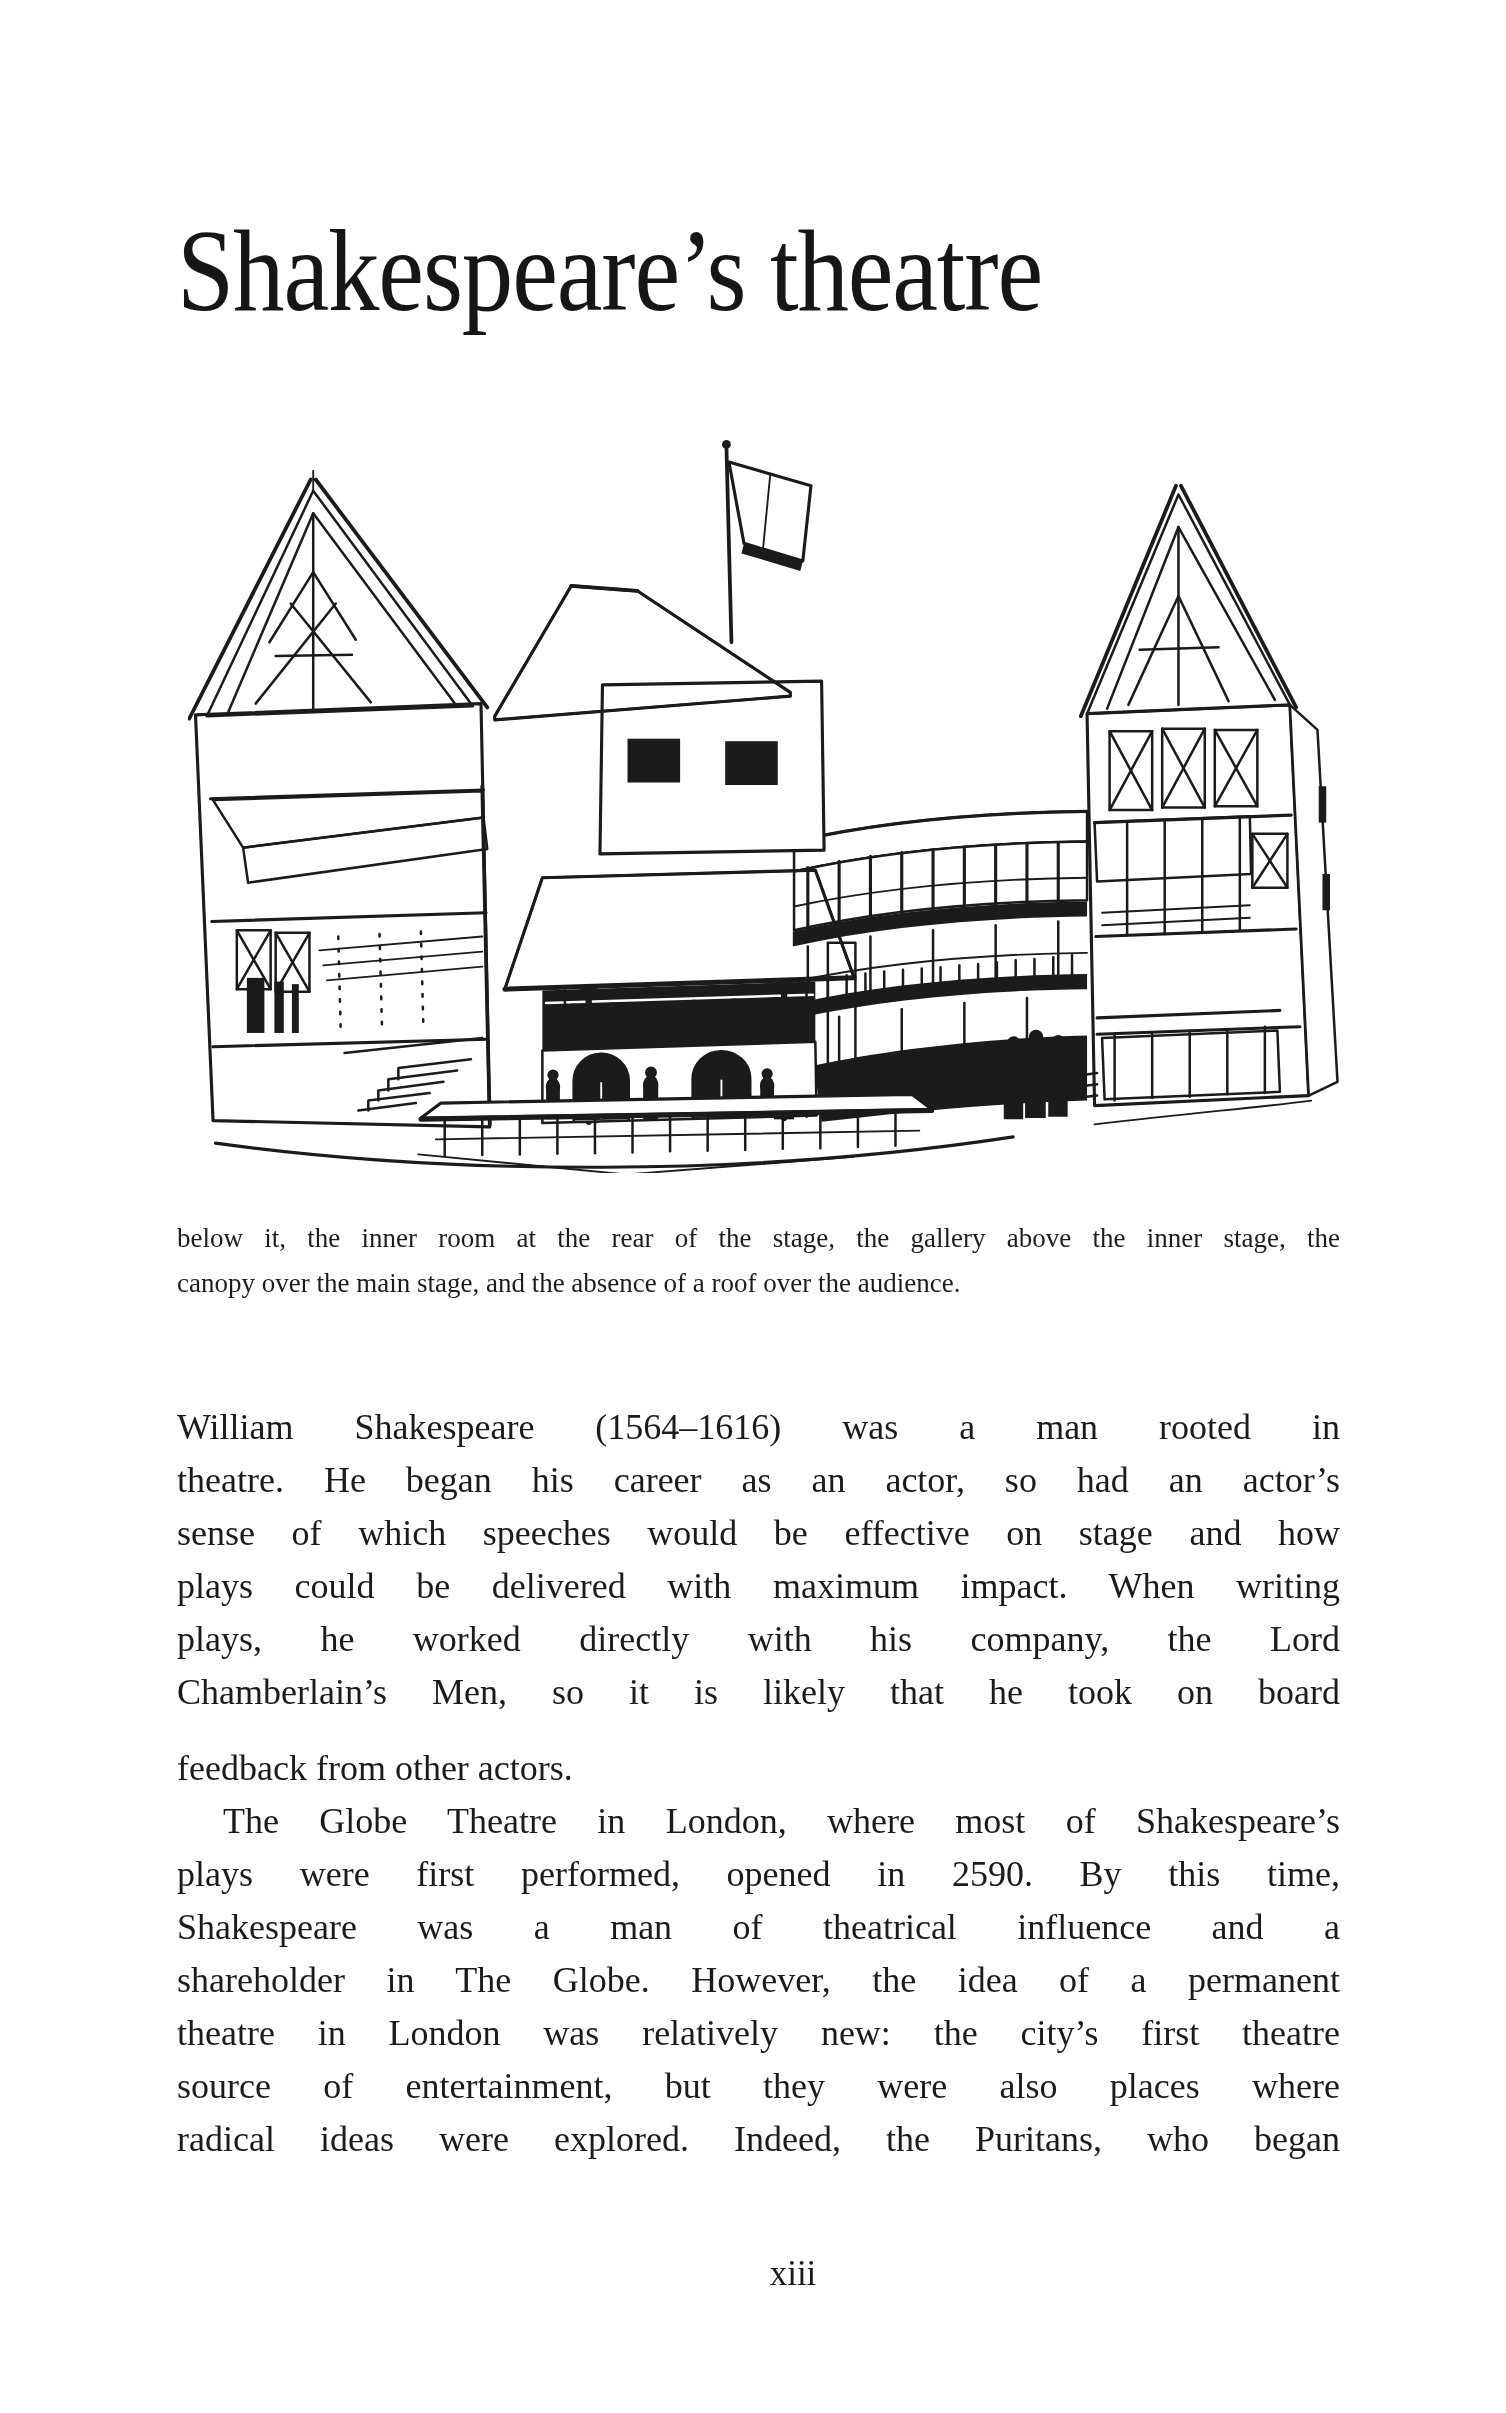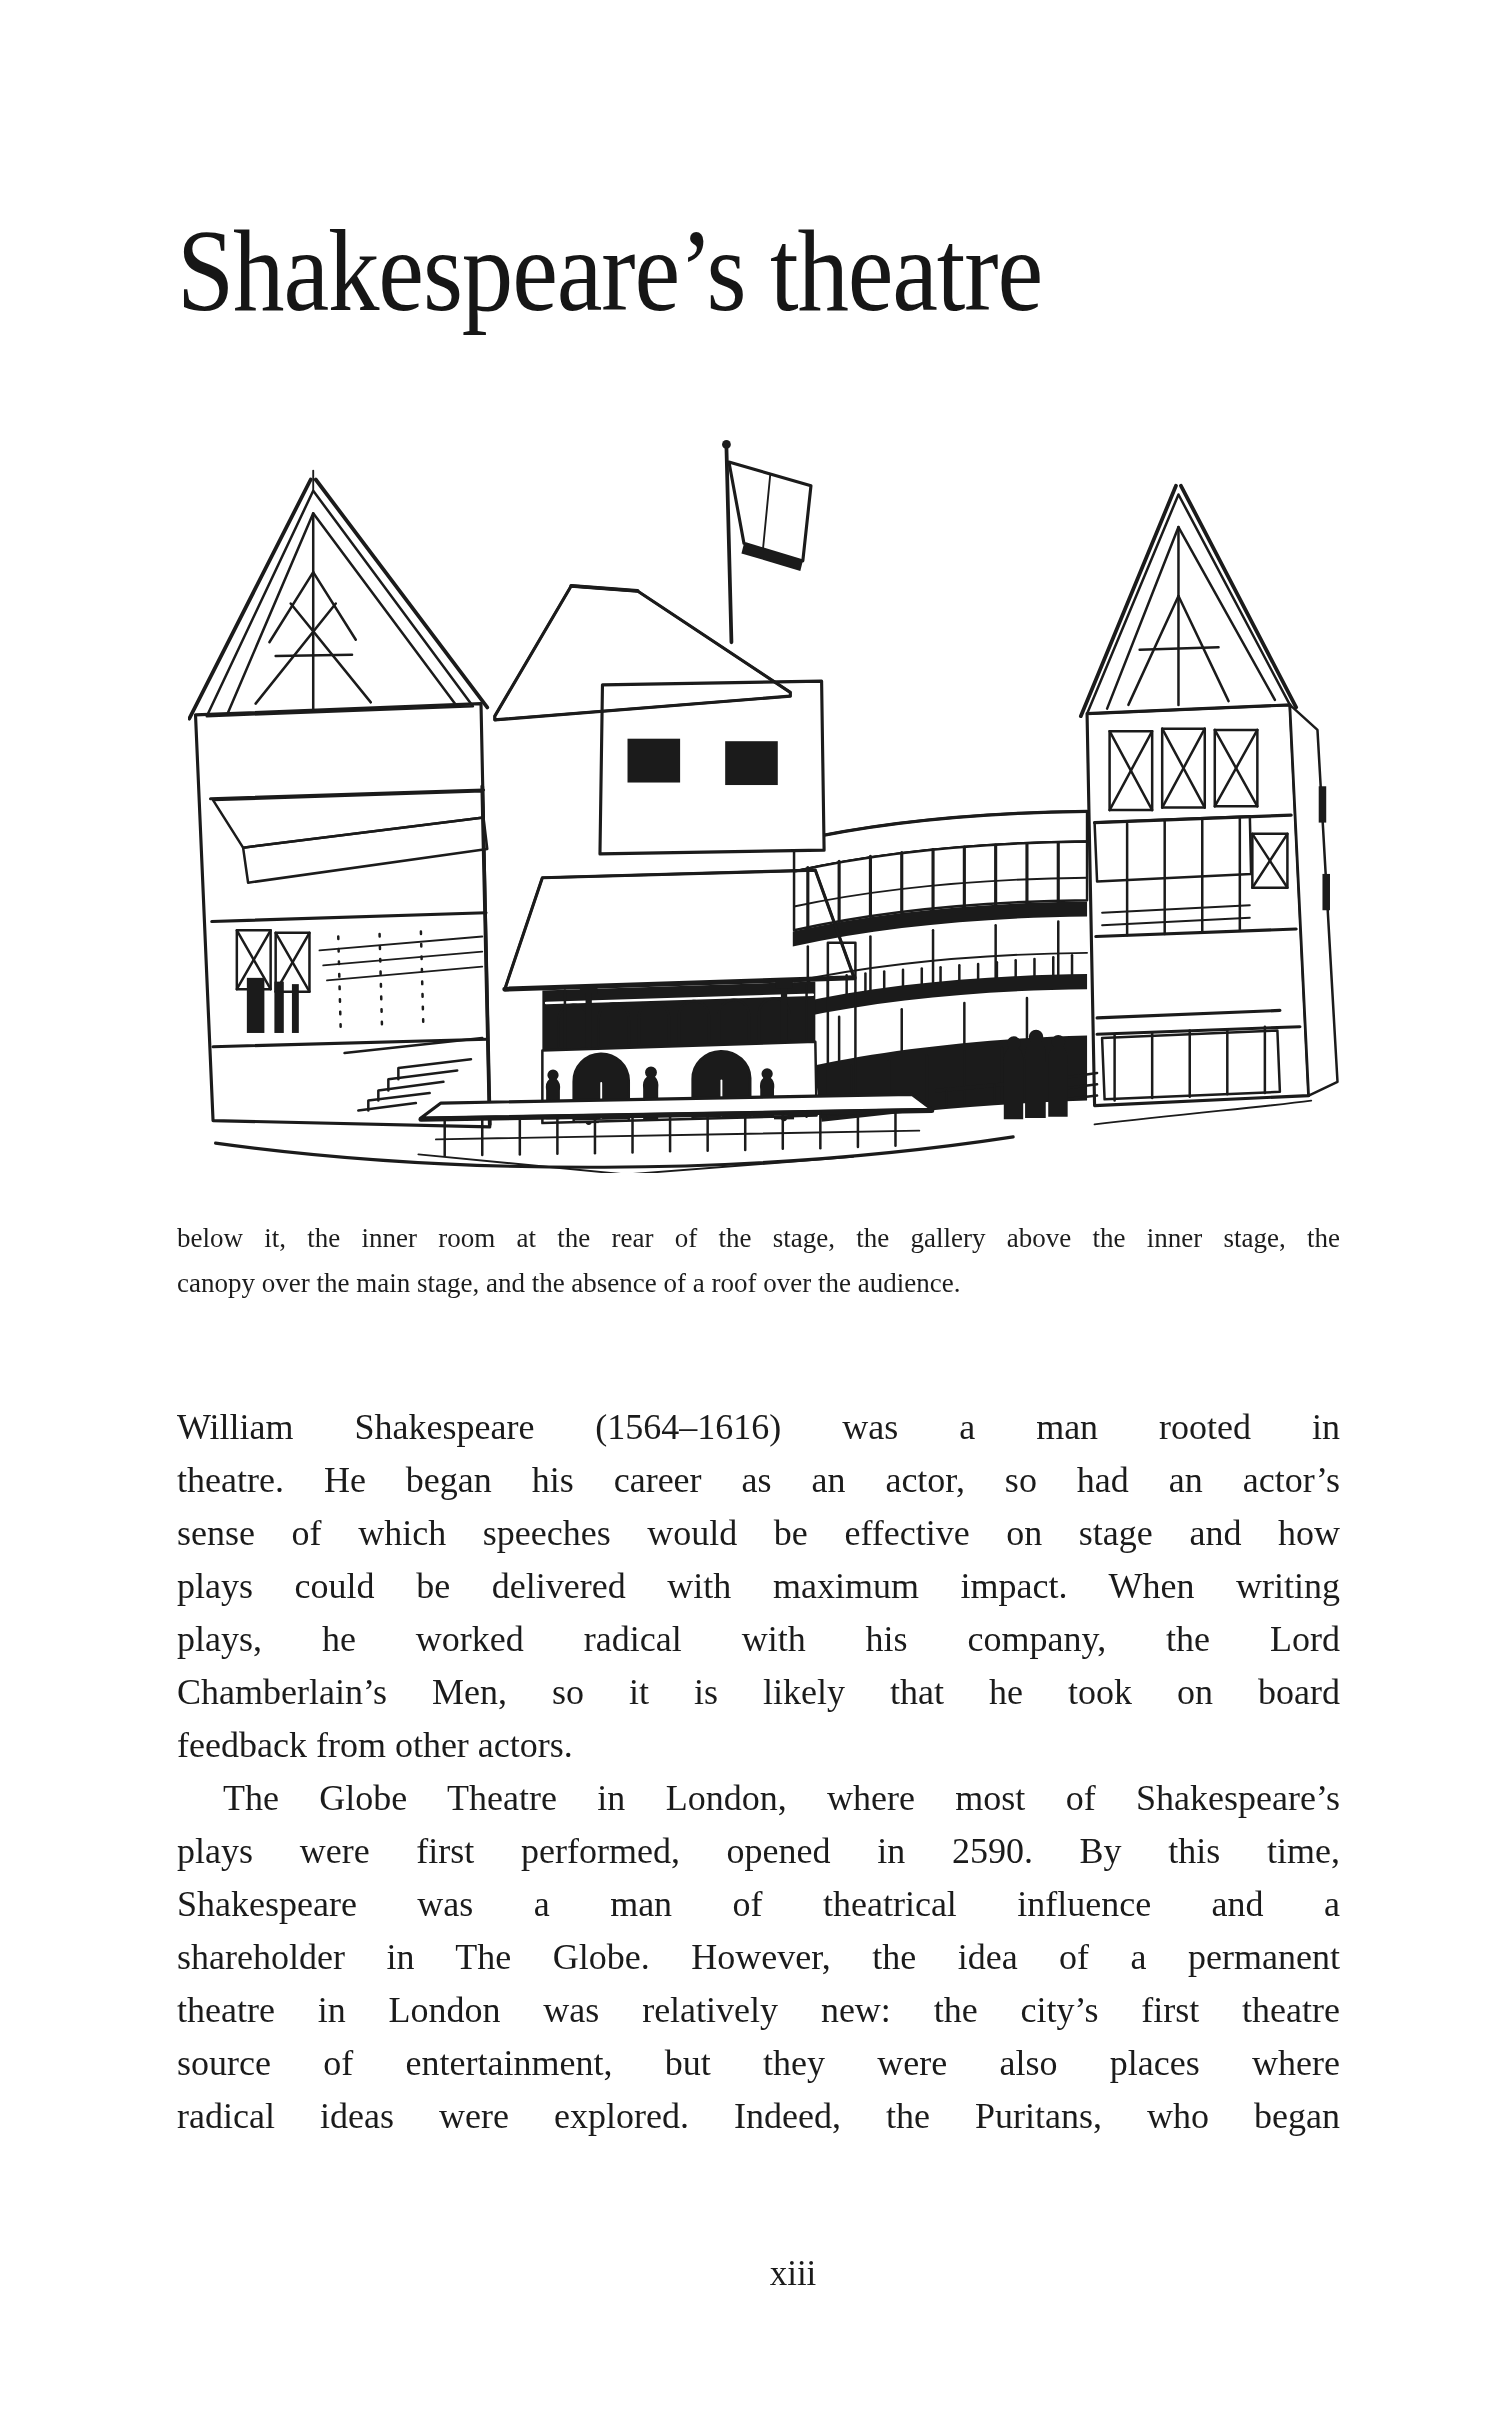--- a/index.html
+++ b/index.html
@@ -26,21 +26,21 @@
   .ill .t5{stroke-width:5;} .ill .t6{stroke-width:6;} .ill .t8{stroke-width:8;}
   .ill .t3{stroke-width:3;} .ill .t10{stroke-width:10;}
 
   .caption{position:absolute;left:177px;top:1216px;width:1163px;font-size:27px;color:#1d1d1d;}
   .caption .cline{height:45px;line-height:45px;text-align:justify;text-align-last:justify;}
   .caption .cline.last{text-align-last:left;}
   .caption .it{font-style:italic;}
 
   .bodytext{position:absolute;left:177px;top:1401px;width:1163px;font-size:36px;color:#1b1b1b;}
   .bodytext .bline{height:53px;line-height:53px;text-align:justify;text-align-last:justify;}
-  .bodytext .bline.last{text-align-last:left;}
+  .bodytext .bline.last{text-align-last:left;margin-top:23px;}
   .bodytext .bline.ind{text-indent:46px;}
 
   .folio{position:absolute;left:0;top:2254px;width:1506px;text-align:center;font-size:35px;color:#1b1b1b;padding-left:40px;}
 </style>
 </head>
 <body>
 
 <h1 class="page-title">Shakespeare’s theatre</h1>
 
 <div class="figure-wrap">
@@ -329,21 +329,21 @@
   <div class="cline">below it, the inner room at the rear of the stage, the gallery above the inner stage, the</div>
   <div class="cline last">canopy over the main stage, and the absence of a roof over the audience.</div>
 </div>
 
 <div class="bodytext">
   <div>
     <div class="bline">William Shakespeare (1564–1616) was a man rooted in</div>
     <div class="bline">theatre. He began his career as an actor, so had an actor’s</div>
     <div class="bline">sense of which speeches would be effective on stage and how</div>
     <div class="bline">plays could be delivered with maximum impact. When writing</div>
-    <div class="bline">plays, he worked radical with his company, the Lord</div>
+    <div class="bline">plays, he worked directly with his company, the Lord</div>
     <div class="bline">Chamberlain’s Men, so it is likely that he took on board</div>
     <div class="bline last">feedback from other actors.</div>
   </div>
   <div>
     <div class="bline ind">The Globe Theatre in London, where most of Shakespeare’s</div>
     <div class="bline">plays were first performed, opened in 2590. By this time,</div>
     <div class="bline">Shakespeare was a man of theatrical influence and a</div>
     <div class="bline">shareholder in The Globe. However, the idea of a permanent</div>
     <div class="bline">theatre in London was relatively new: the city’s first theatre</div>
     <div class="bline">source of entertainment, but they were also places where</div>

